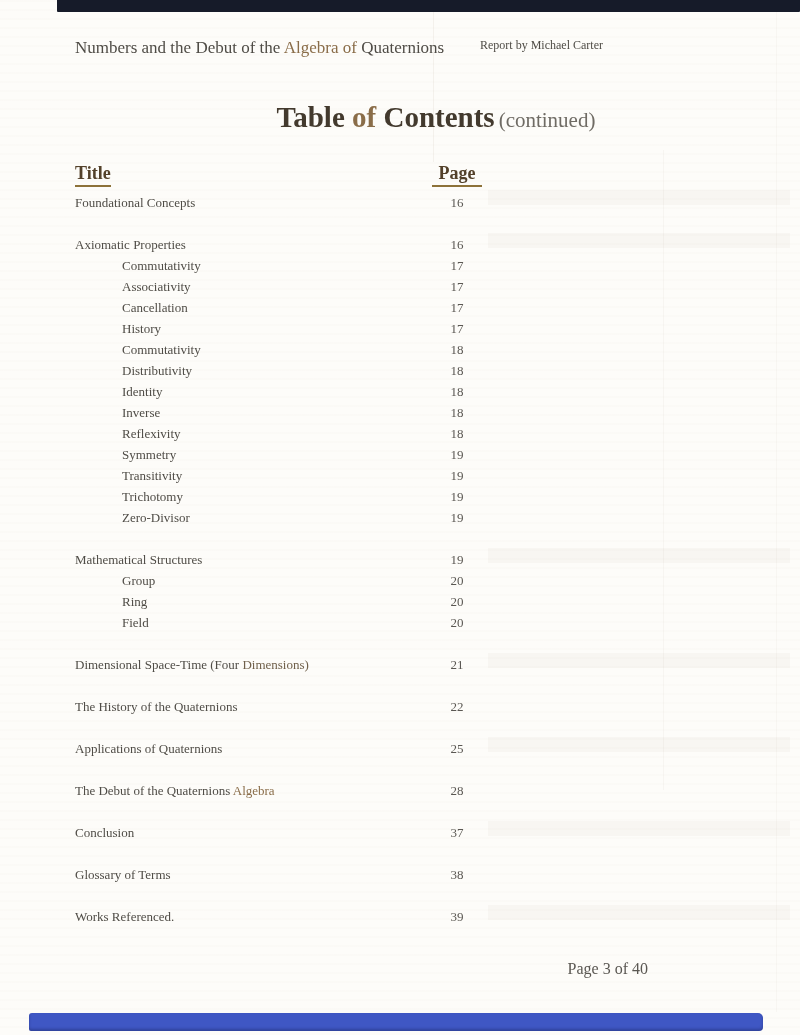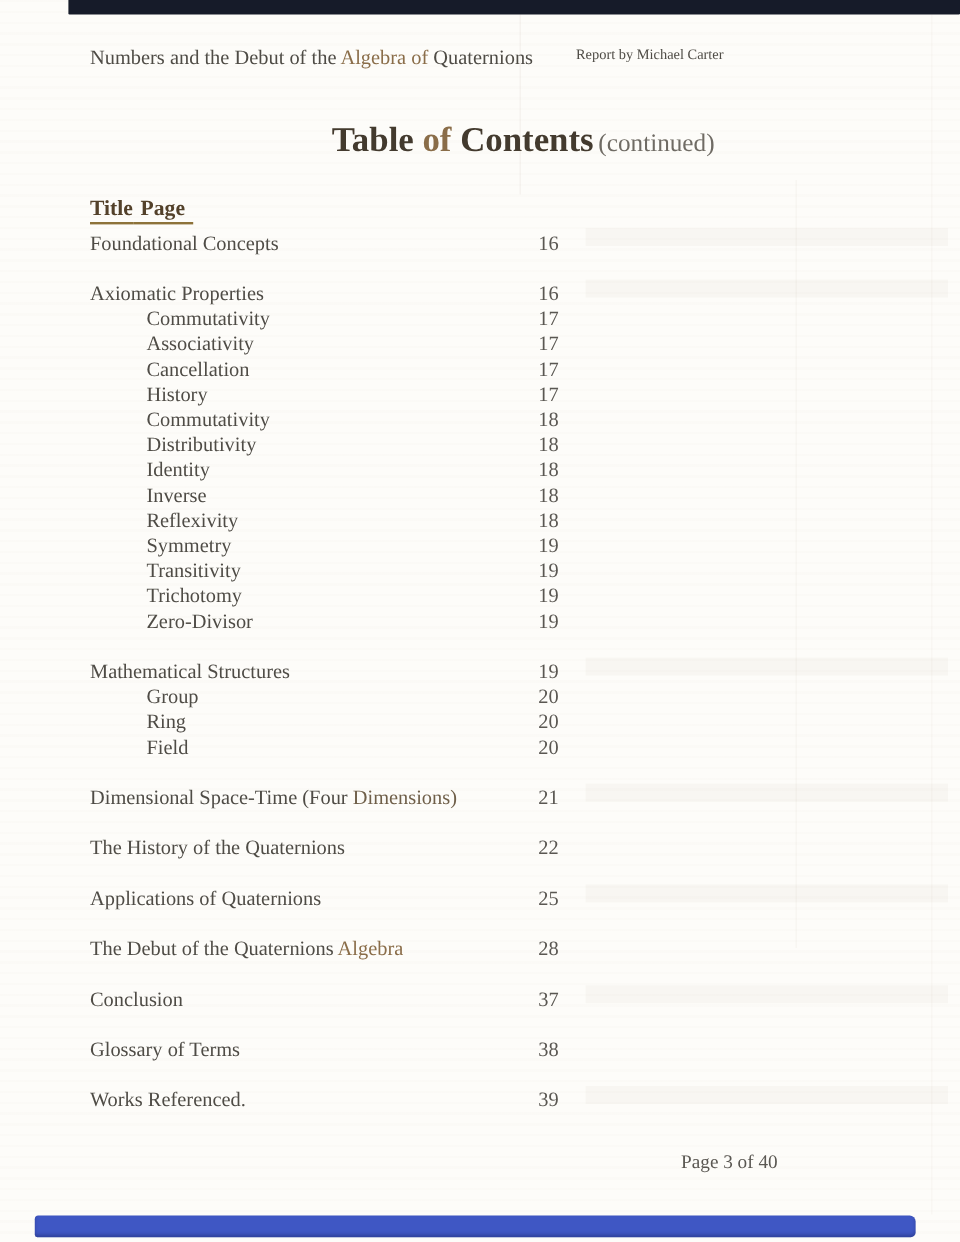--- a/index.html
+++ b/index.html
@@ -43,27 +43,27 @@
   .doc-header-right{ position:absolute; top:38px; left:480px; font-size:12px; color:var(--ink); }
 
   .main-title{
     position:absolute; top:101px; left:16px; width:800px; padding-left:40px;
     text-align:center; white-space:nowrap;
   }
   .main-title .big{ font-size:29px; font-weight:bold; color:var(--ink-bold); }
   .main-title .continued{ font-size:21px; font-weight:normal; color:var(--muted); }
 
   .toc{ position:absolute; top:163px; left:75px; width:407px; }
-  .toc-head{ display:flex; margin-bottom:5px; }
+  .toc-head{ display:flex; justify-content:space-between; margin-bottom:5px; }
   .toc-head .col{
     font-size:18px; font-weight:bold; color:var(--head-brown);
     border-bottom:2px solid var(--rule); padding-bottom:1px; line-height:21px;
   }
   .toc-head .col-page{ width:50px; text-align:center; }
-  .toc-row{ display:flex; font-size:17px; line-height:21px; }
+  .toc-row{ display:flex; font-size:13px; line-height:21px; }
   .toc-row.gap{ margin-top:21px; }
   .toc-row .label{ flex:1; color:var(--ink); }
   .toc-row .label.ind{ padding-left:47px; }
   .toc-row .page{ width:50px; text-align:center; color:var(--page-num); }
   .tint-sepia{ color:var(--sepia); }
   .tint-warm{ color:var(--warm); }
 
   .footer{
     position:absolute; top:960px; left:0; width:648px; padding-left:28px;
     text-align:right; font-size:16px; color:var(--page-num);

